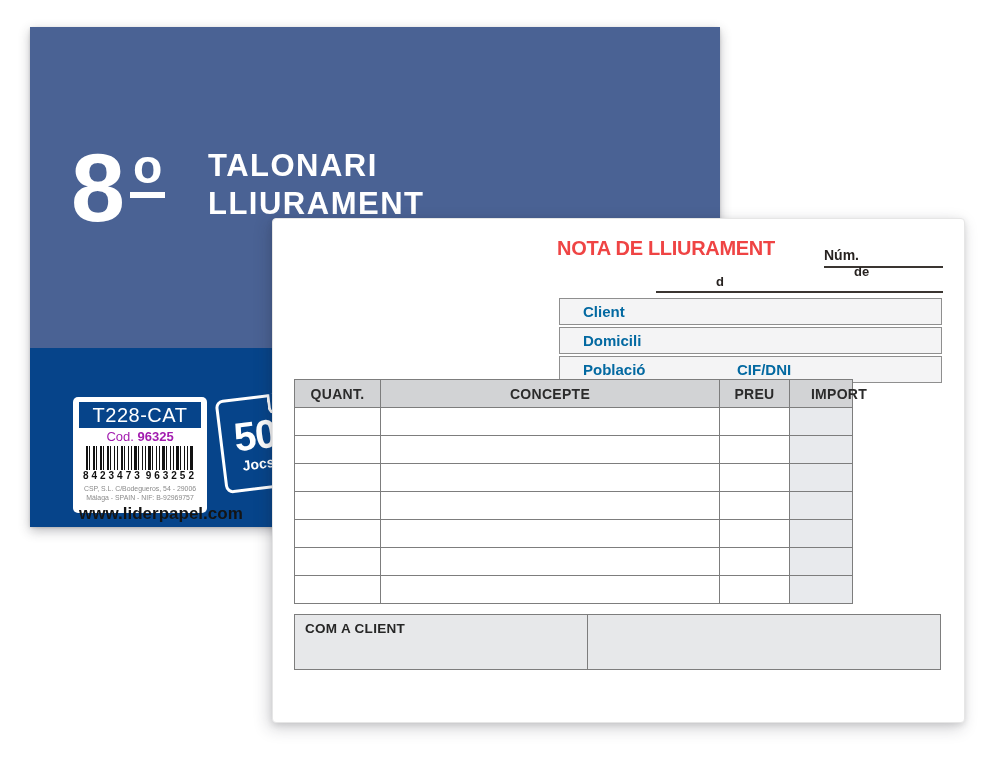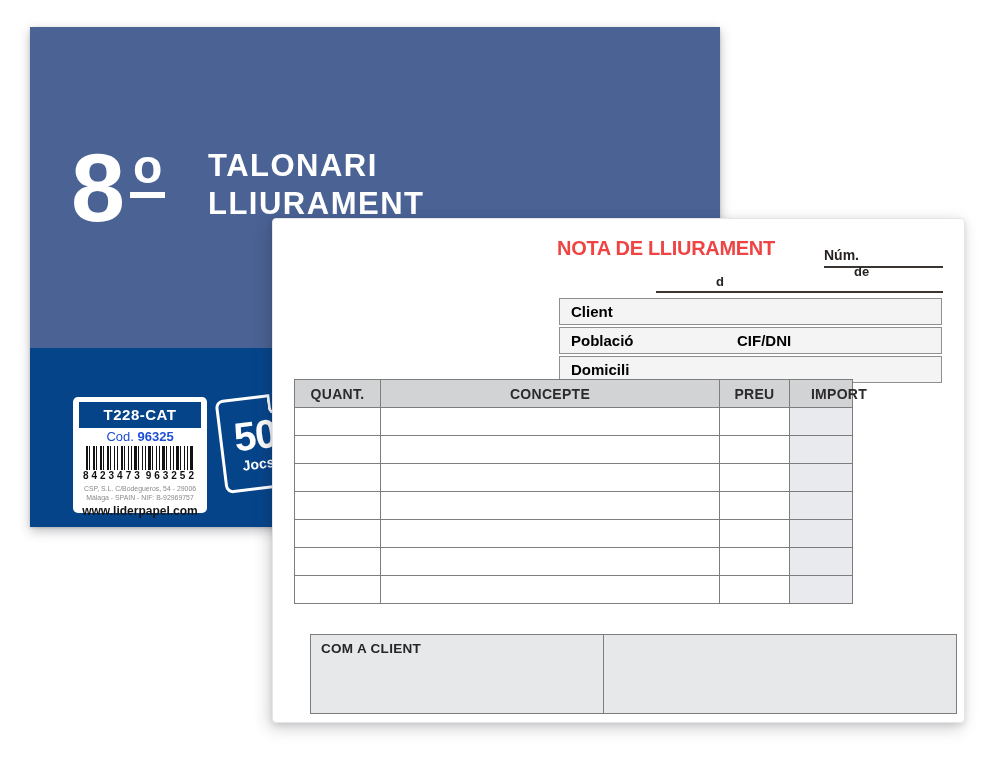--- a/index.html
+++ b/index.html
@@ -17,33 +17,33 @@
           color:#fff;line-height:1;letter-spacing:-2px;}
   .ordinal{position:absolute;left:100px;top:118px;font-size:48px;font-weight:bold;
            color:#fff;line-height:44px;border-bottom:6px solid #fff;padding:0 3px 3px 3px;}
   .cover-title{position:absolute;left:178px;top:120px;color:#fff;font-weight:bold;
                font-size:31px;line-height:38px;letter-spacing:1.5px;}
 
   
   .product-label{position:absolute;left:43px;top:370px;width:134px;height:116px;
                  background:#fff;border-radius:5px;box-sizing:border-box;
                  padding:5px 6px 4px;text-align:center;}
-  .label-model{background:var(--cover-bottom,#06448a);color:#fff;font-weight:bold;
-               font-size:15px;line-height:26px;letter-spacing:.5px;}
-  .label-cod{font-size:13px;color:#1d4ed8;margin-top:1px;line-height:15px;}
+  .label-model{background:var(--cover-bottom,#06448a);color:#fff;font-weight:normal;
+               font-size:20px;line-height:26px;letter-spacing:.5px;}
+  .label-cod{font-size:13px;color:#a21caf;margin-top:1px;line-height:15px;}
   .label-cod b{font-weight:bold;}
   .barcode{height:24px;margin:2px 7px 0;
     background:repeating-linear-gradient(90deg,
       #121212 0 1.5px,#fff 1.5px 3px,#121212 3px 4px,#fff 4px 6.5px,
       #121212 6.5px 9px,#fff 9px 10px,#121212 10px 11px,#fff 11px 14px);}
   .barcode-digits{display:flex;justify-content:space-between;align-items:baseline;
                   margin:0 4px;font-size:10px;font-weight:bold;color:#111;line-height:11px;}
   .barcode-digits .grp{letter-spacing:3px;}
   .label-addr{font-size:6.9px;color:#8a8a8a;line-height:9px;margin-top:3px;white-space:nowrap;}
-  .label-web{font-size:12px;font-weight:bold;color:#141414;margin-top:2px;}
+  .label-web{font-size:17px;font-weight:bold;color:#141414;margin-top:2px;}
 
   
   .badge{position:absolute;left:190px;top:369px;width:72px;height:94px;
          border:3px solid #fff;border-radius:8px;transform:rotate(-7deg);
          color:#fff;text-align:center;box-sizing:border-box;}
   .badge-fold{position:absolute;top:-3px;right:-3px;width:17px;height:17px;
               background:var(--cover-bottom,#06448a);
               border-left:3px solid #fff;border-bottom:3px solid #fff;
               border-bottom-left-radius:6px;}
   .badge-count{font-size:40px;font-weight:bold;line-height:1;margin-top:16px;letter-spacing:-1px;}
@@ -58,42 +58,42 @@
   .num-group{position:absolute;left:551px;top:28px;width:119px;
              border-bottom:2px solid #3a3531;padding-bottom:3px;
              font-size:14px;font-weight:bold;color:#272220;}
   .date-line{position:absolute;left:383px;top:52px;width:287px;height:20px;
              border-bottom:2px solid #3a3531;font-size:13px;font-weight:bold;color:#272220;}
   .date-line .d1{position:absolute;left:60px;bottom:2px;}
   .date-line .d2{position:absolute;left:198px;bottom:12px;}
 
   .client-box{position:absolute;left:286px;top:79px;width:383px;}
   .client-row{height:25px;line-height:25px;background:#f4f4f5;border:1px solid #8f8f8f;
-              margin-bottom:2px;font-size:15px;font-weight:bold;color:#000000;
-              padding-left:11px;position:relative;box-sizing:content-box;}
+              margin-bottom:2px;font-size:15px;font-weight:bold;color:#0369a1;
+              padding-left:23px;position:relative;box-sizing:content-box;}
   .cif-label{position:absolute;left:177px;top:0;}
 
   .items-table{position:absolute;left:21px;top:160px;width:559px;box-sizing:border-box;}
   .t-head{display:flex;height:29px;background:var(--table-header-bg,#d2d3d5);
           border:1px solid var(--line,#7d7d7d);box-sizing:border-box;
           font-size:14px;font-weight:bold;color:#2b2b2b;letter-spacing:.3px;}
   .t-head .cell{display:flex;align-items:center;justify-content:center;}
   .t-row{display:flex;height:28px;border:1px solid var(--line,#7d7d7d);border-top:none;
          box-sizing:border-box;background:#fff;}
   .cell{box-sizing:border-box;}
   .cell + .cell{border-left:1px solid var(--line,#7d7d7d);text-align:right;}
   .c-quant{width:85px;}
   .c-concepte{flex:1;}
   .c-preu{width:70px;}
   .c-import{width:63px;padding-left:36px;}
   .t-row .c-import{background:var(--import-col-bg,#e8eaed);}
 
-  .footer-box{position:absolute;left:21px;top:415px;width:647px;height:80px;
+  .footer-box{position:absolute;left:21px;top:395px;width:647px;height:56px;
               border:1px solid var(--line,#7d7d7d);background:var(--footer-bg,#e7e8ea);
-              display:flex;box-sizing:border-box;margin-left:16px;}
+              display:flex;box-sizing:border-box;}
   .f-left{width:293px;border-right:1px solid var(--line,#7d7d7d);
           padding:6px 0 0 10px;box-sizing:border-box;}
   .f-right{flex:1;padding:6px 0 0 10px;}
   .f-label{font-size:13.5px;font-weight:bold;color:#262626;letter-spacing:.3px;}
 </style>
 </head>
 <body>
 
 <div class="stage">
 
@@ -144,25 +144,25 @@
     <div class="date-line">
       <span class="d1">d</span>
       <span class="d2">de</span>
     </div>
 
     <div class="client-box">
       <div class="client-row">
         <span>Client</span>
       </div>
       <div class="client-row">
+        <span>Domicili</span>
+      </div>
+      <div class="client-row">
         <span>Població</span>
         <span class="cif-label">CIF/DNI</span>
-      </div>
-      <div class="client-row">
-        <span>Domicili</span>
       </div>
     </div>
 
     <div class="items-table">
       <div class="t-head">
         <div class="cell c-quant">QUANT.</div>
         <div class="cell c-concepte">CONCEPTE</div>
         <div class="cell c-preu">PREU</div>
         <div class="cell c-import">IMPORT</div>
       </div>

